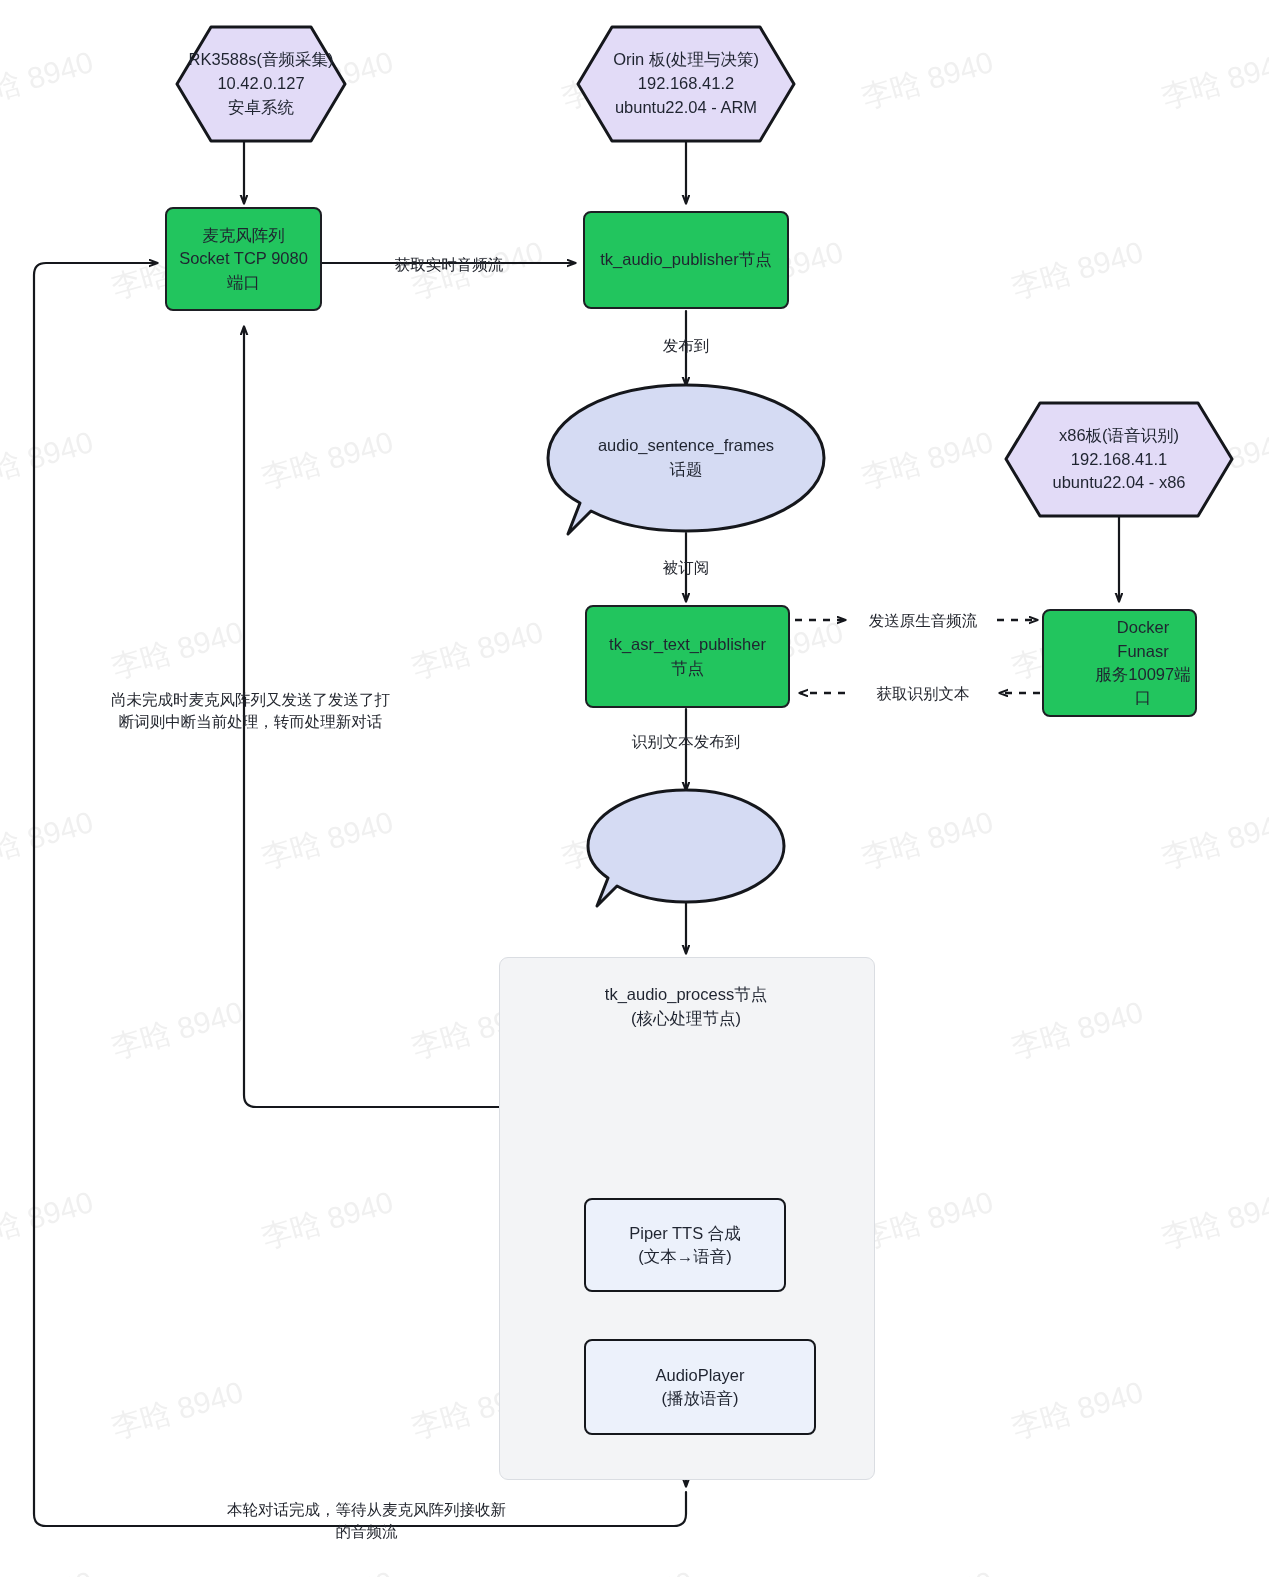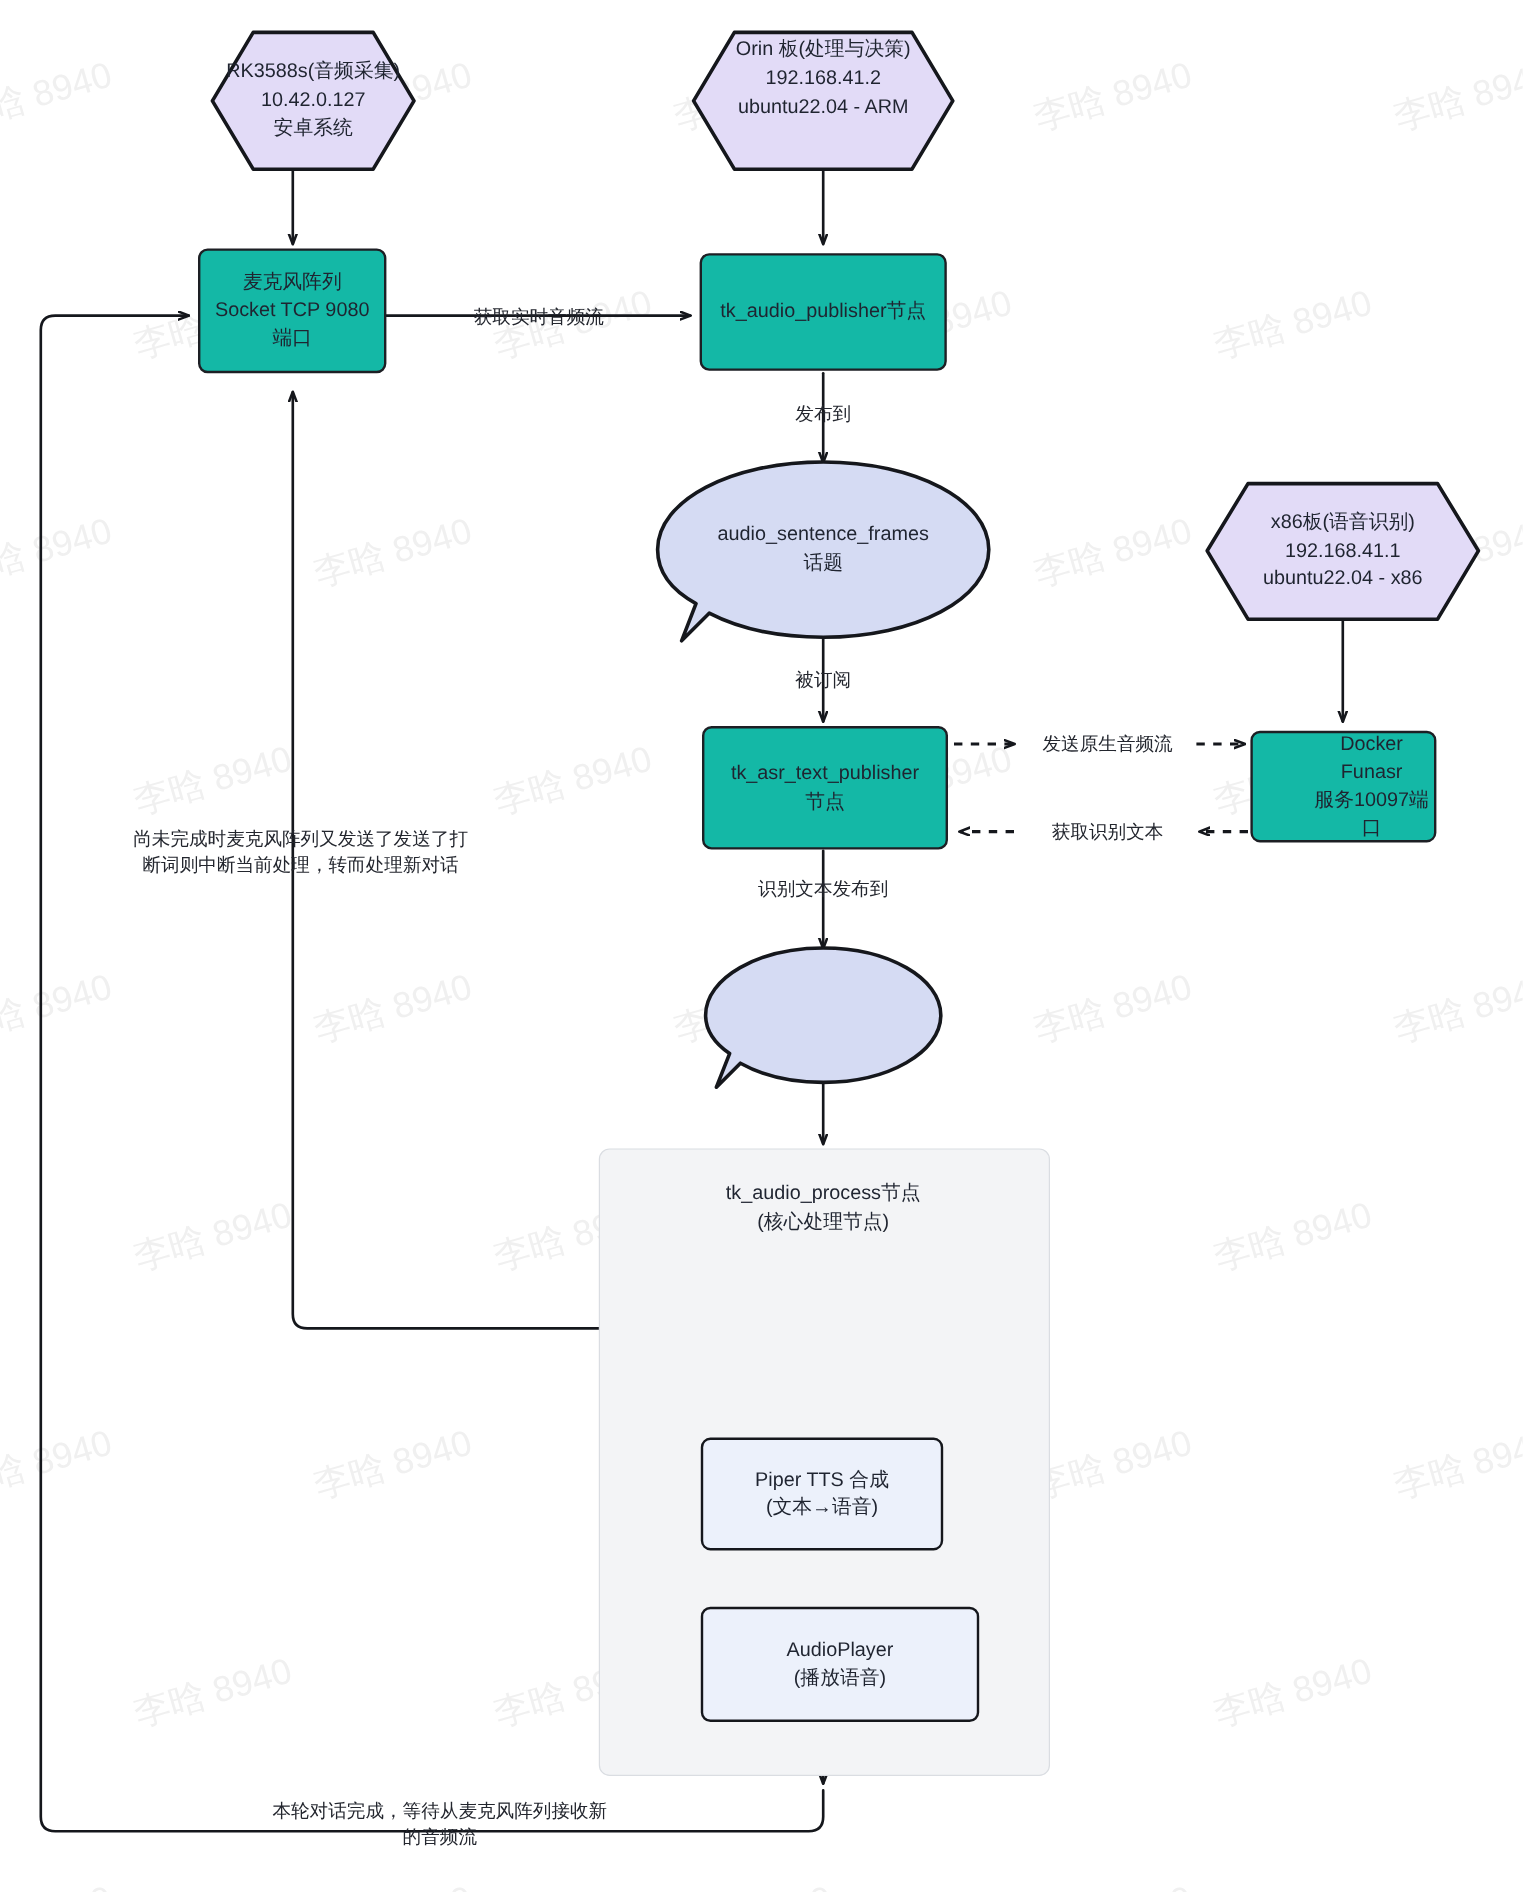--- a/index.html
+++ b/index.html
@@ -6,21 +6,21 @@
   body{font-family:"Liberation Sans","DejaVu Sans",sans-serif;}
   #stage{position:relative;width:1269px;height:1577px;background:#ffffff;overflow:hidden;}
   #wm{position:absolute;inset:0;pointer-events:none;z-index:0;}
   .wm{position:absolute;color:#f0f0f0;font-size:30px;font-family:"Liberation Sans",sans-serif;
       transform:rotate(-16deg);white-space:nowrap;user-select:none;}
   svg.layer{position:absolute;left:0;top:0;width:1269px;height:1577px;z-index:1;}
   .nodes{position:absolute;left:0;top:0;width:1269px;height:1577px;z-index:2;}
   .node{position:absolute;box-sizing:border-box;display:flex;flex-direction:column;
         align-items:center;justify-content:center;text-align:center;color:#1f2430;
         font-size:16.5px;line-height:1.42;white-space:pre-line;}
-  .rect{background:#14b8a6;border:2.2px solid #1d1f24;border-radius:8px;}
+  .rect{background:#22c55e;border:2.2px solid #1d1f24;border-radius:8px;}
   .inner{background:#ecf1fb;border:2.2px solid #15171c;border-radius:8px;}
   .hexwrap{position:absolute;}
   .hexwrap .txt{position:absolute;inset:0;display:flex;flex-direction:column;align-items:center;
         justify-content:center;text-align:center;color:#1f2430;font-size:16.5px;line-height:1.45;
         white-space:pre-line;}
   .bubwrap{position:absolute;}
   .bubwrap .txt{position:absolute;left:0;right:0;display:flex;flex-direction:column;align-items:center;
         justify-content:center;text-align:center;color:#1f2430;font-size:16.5px;line-height:1.45;
         white-space:pre-line;}
   .subgraph{position:absolute;background:#f3f4f6;border:1.4px solid #dadde2;border-radius:9px;}
@@ -147,21 +147,21 @@
     </g>
   </svg>
 
   <div class="nodes">
 
     <div class="hexwrap" style="left:177px;top:27px;width:168px;height:114px;">
       <div class="txt">RK3588s(音频采集)
 10.42.0.127
 安卓系统</div>
     </div>
-    <div class="hexwrap" style="left:578px;top:9px;width:216px;height:114px;">
+    <div class="hexwrap" style="left:578px;top:27px;width:216px;height:114px;">
       <div class="txt">Orin 板(处理与决策)
 192.168.41.2
 ubuntu22.04 - ARM</div>
     </div>
     <div class="hexwrap" style="left:1006px;top:403px;width:226px;height:113px;">
       <div class="txt">x86板(语音识别)
 192.168.41.1
 ubuntu22.04 - x86</div>
     </div>
 
@@ -177,21 +177,21 @@
 
     <div class="node rect" style="left:583px;top:211px;width:206px;height:98px;">
       <span>tk_audio_publisher节点</span>
     </div>
 
     <div class="node rect" style="left:585px;top:605px;width:205px;height:103px;">
       <span>tk_asr_text_publisher
 节点</span>
     </div>
 
-    <div class="node rect" style="left:1042px;top:609px;width:155px;height:93px;padding-left:47px;">
+    <div class="node rect" style="left:1042px;top:609px;width:155px;height:108px;padding-left:47px;">
       <span>Docker  Funasr
 服务10097端口</span>
     </div>
 
 
     <div class="node inner" style="left:584px;top:1198px;width:202px;height:94px;text-align:center;">
       <span>Piper TTS 合成
 (文本→语音)</span>
     </div>
 

